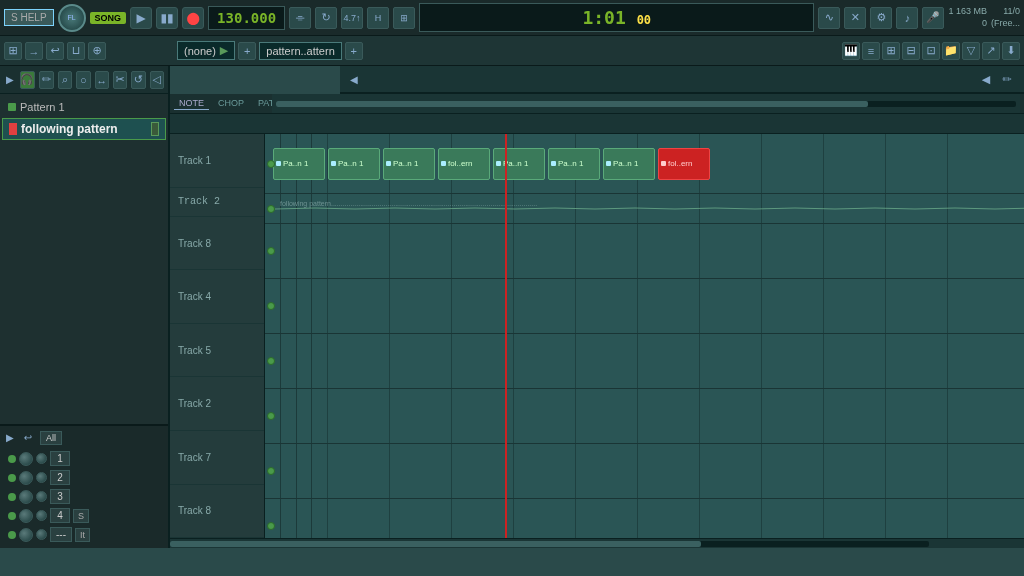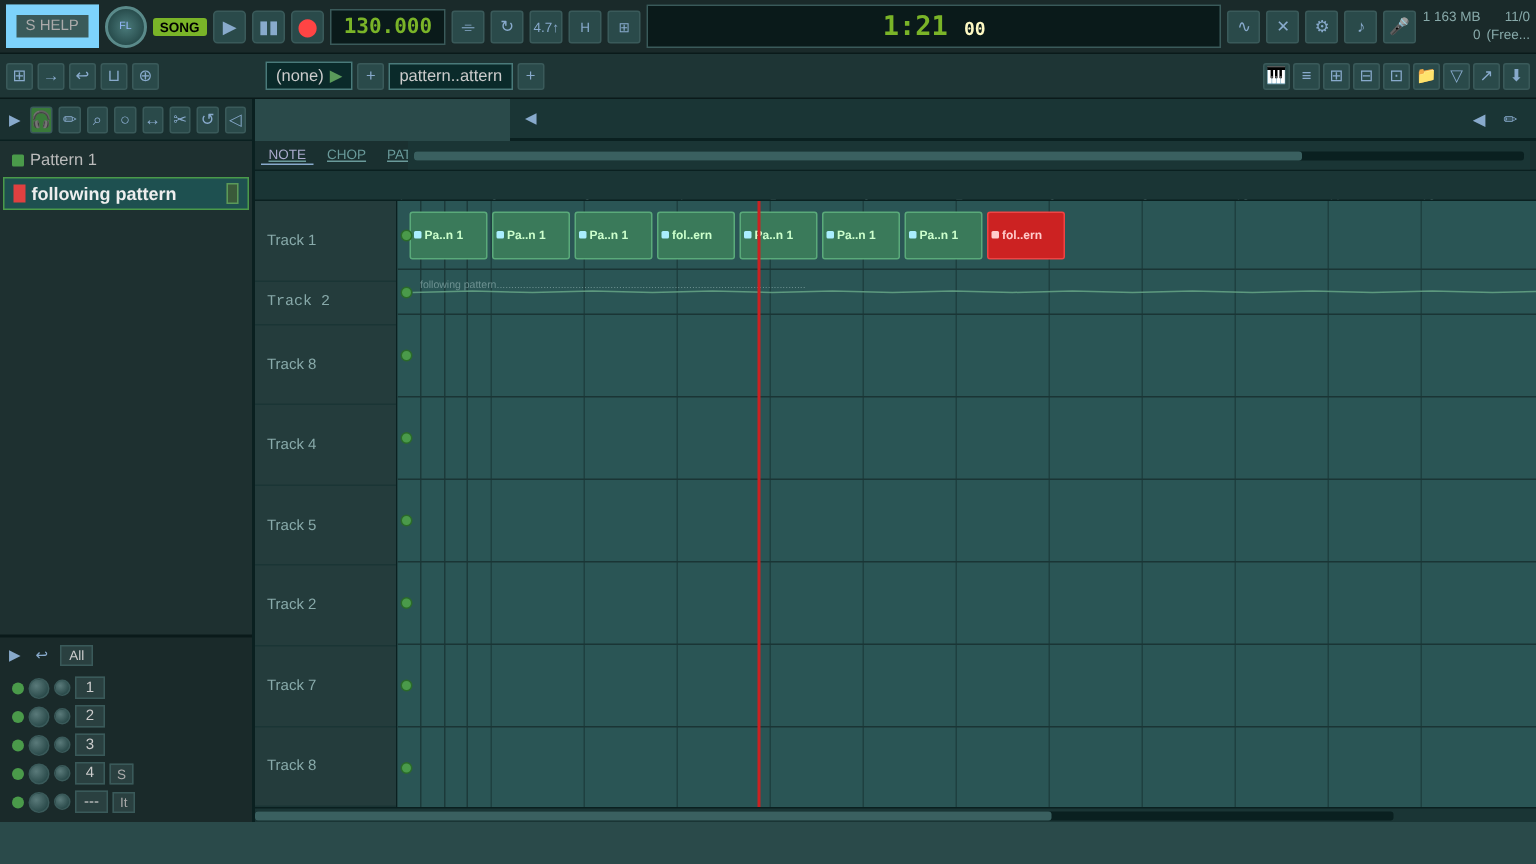--- a/index.html
+++ b/index.html
@@ -19,21 +19,21 @@
       height: 36px;
       display: flex;
       align-items: center;
       padding: 0 4px;
       gap: 4px;
       border-bottom: 1px solid #0a1a1a;
     }
     .help-btn {
       background: #3a5a5a;
       color: #aaa;
-      border: 7px solid #7dd3fc;
+      border: 1px solid #7dd3fc;
       padding: 2px 6px;
       font-size: 10px;
       cursor: pointer;
     }
     .logo-circle {
       width: 28px; height: 28px;
       border-radius: 50%;
       background: radial-gradient(circle, #4a7a7a, #1a3a3a);
       border: 2px solid #5a8a8a;
       display: flex; align-items: center; justify-content: center;
@@ -360,21 +360,20 @@
     .sub-track-toolbar {
       height: 20px;
       background: #1a3030;
       display: flex;
       align-items: center;
       padding: 0 4px;
       gap: 3px;
       font-size: 9px;
       color: #6a9a9a;
       border-bottom: 1px solid #0a2020;
-      text-decoration: underline;
     }
     .sub-tab {
       padding: 1px 5px;
       cursor: pointer;
       color: #6a9a9a;
       font-size: 9px;
     }
     .sub-tab.active {
       color: #aac;
       border-bottom: 1px solid #8ac;
@@ -413,22 +412,22 @@
 
   <div class="bpm-display">130.000</div>
 
   <div class="toolbar-icon">⌯</div>
   <div class="toolbar-icon">↻</div>
   <div class="toolbar-icon" style="font-size:9px;">4.7↑</div>
   <div class="toolbar-icon" style="font-size:9px;">H</div>
   <div class="toolbar-icon" style="font-size:9px;">⊞</div>
 
   <div class="time-display">
-    <span>1:21</span>
-    <span style="font-size:12px;color:#fef9c3;">00</span>
+    <span>1:01</span>
+    <span style="font-size:12px;color:#fde047;">00</span>
   </div>
 
   <div class="toolbar-icon">∿</div>
   <div class="toolbar-icon">✕</div>
   <div class="toolbar-icon">⚙</div>
   <div class="toolbar-icon">♪</div>
   <div class="toolbar-icon">🎤</div>
 
   <div class="top-right-info">
     <div><span>1</span> <span>163 MB</span></div>
@@ -614,21 +613,21 @@
           <div style="position:absolute;top:0;bottom:0;left:496px;width:1px;background:#1e4040;"></div>
           <div style="position:absolute;top:0;bottom:0;left:558px;width:1px;background:#1e4040;"></div>
           <div style="position:absolute;top:0;bottom:0;left:620px;width:1px;background:#1e4040;"></div>
           <div style="position:absolute;top:0;bottom:0;left:682px;width:1px;background:#1e4040;"></div>
 
           <div style="position:absolute;top:0;bottom:0;left:15px;width:1px;background:#1c3a3a;"></div>
           <div style="position:absolute;top:0;bottom:0;left:31px;width:1px;background:#1c3a3a;"></div>
           <div style="position:absolute;top:0;bottom:0;left:46px;width:1px;background:#1c3a3a;"></div>
         </div>
 
-        <div style="height:46px;position:relative;border-bottom:1px solid #1a3535;font-weight:bold;">
+        <div style="height:60px;position:relative;border-bottom:1px solid #1a3535;">
           <div class="green-dot" style="left:2px;top:50%;transform:translateY(-50%);"></div>
           <div style="display:flex;align-items:center;height:100%;padding:0 8px;gap:2px;overflow:hidden;">
             <div class="pblock" style="width:52px;">
                 <div class="indicator"></div>
                 <span>Pa..n 1</span>
               </div>
             <div class="pblock" style="width:52px;">
                 <div class="indicator"></div>
                 <span>Pa..n 1</span>
               </div>

